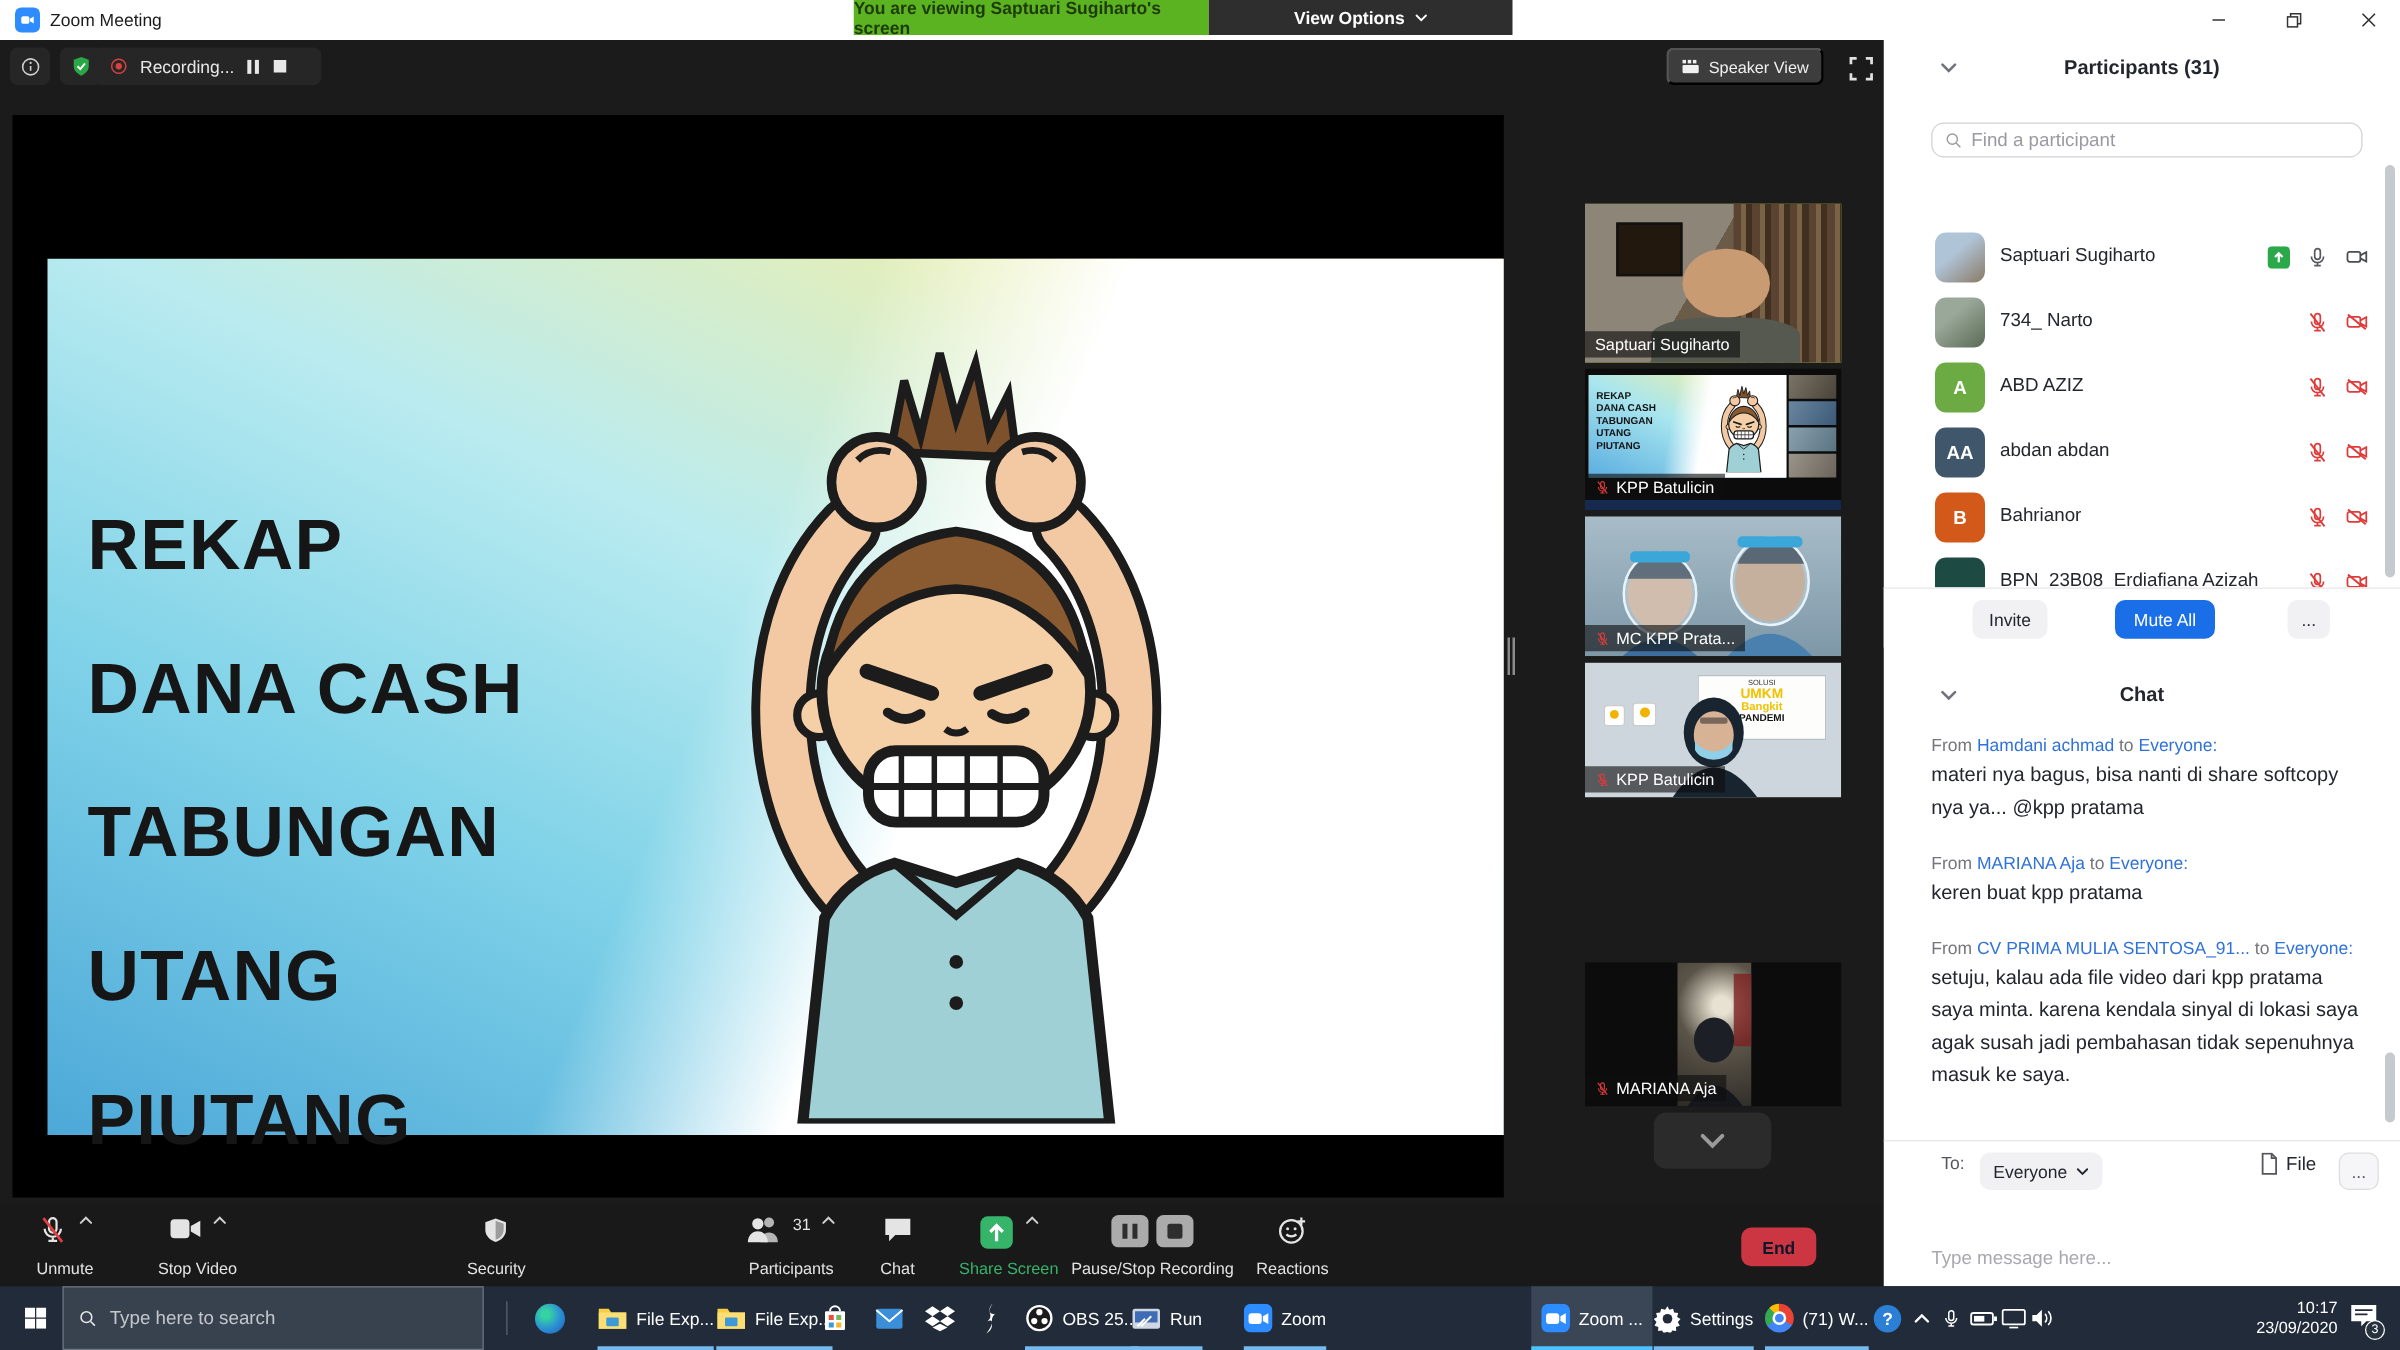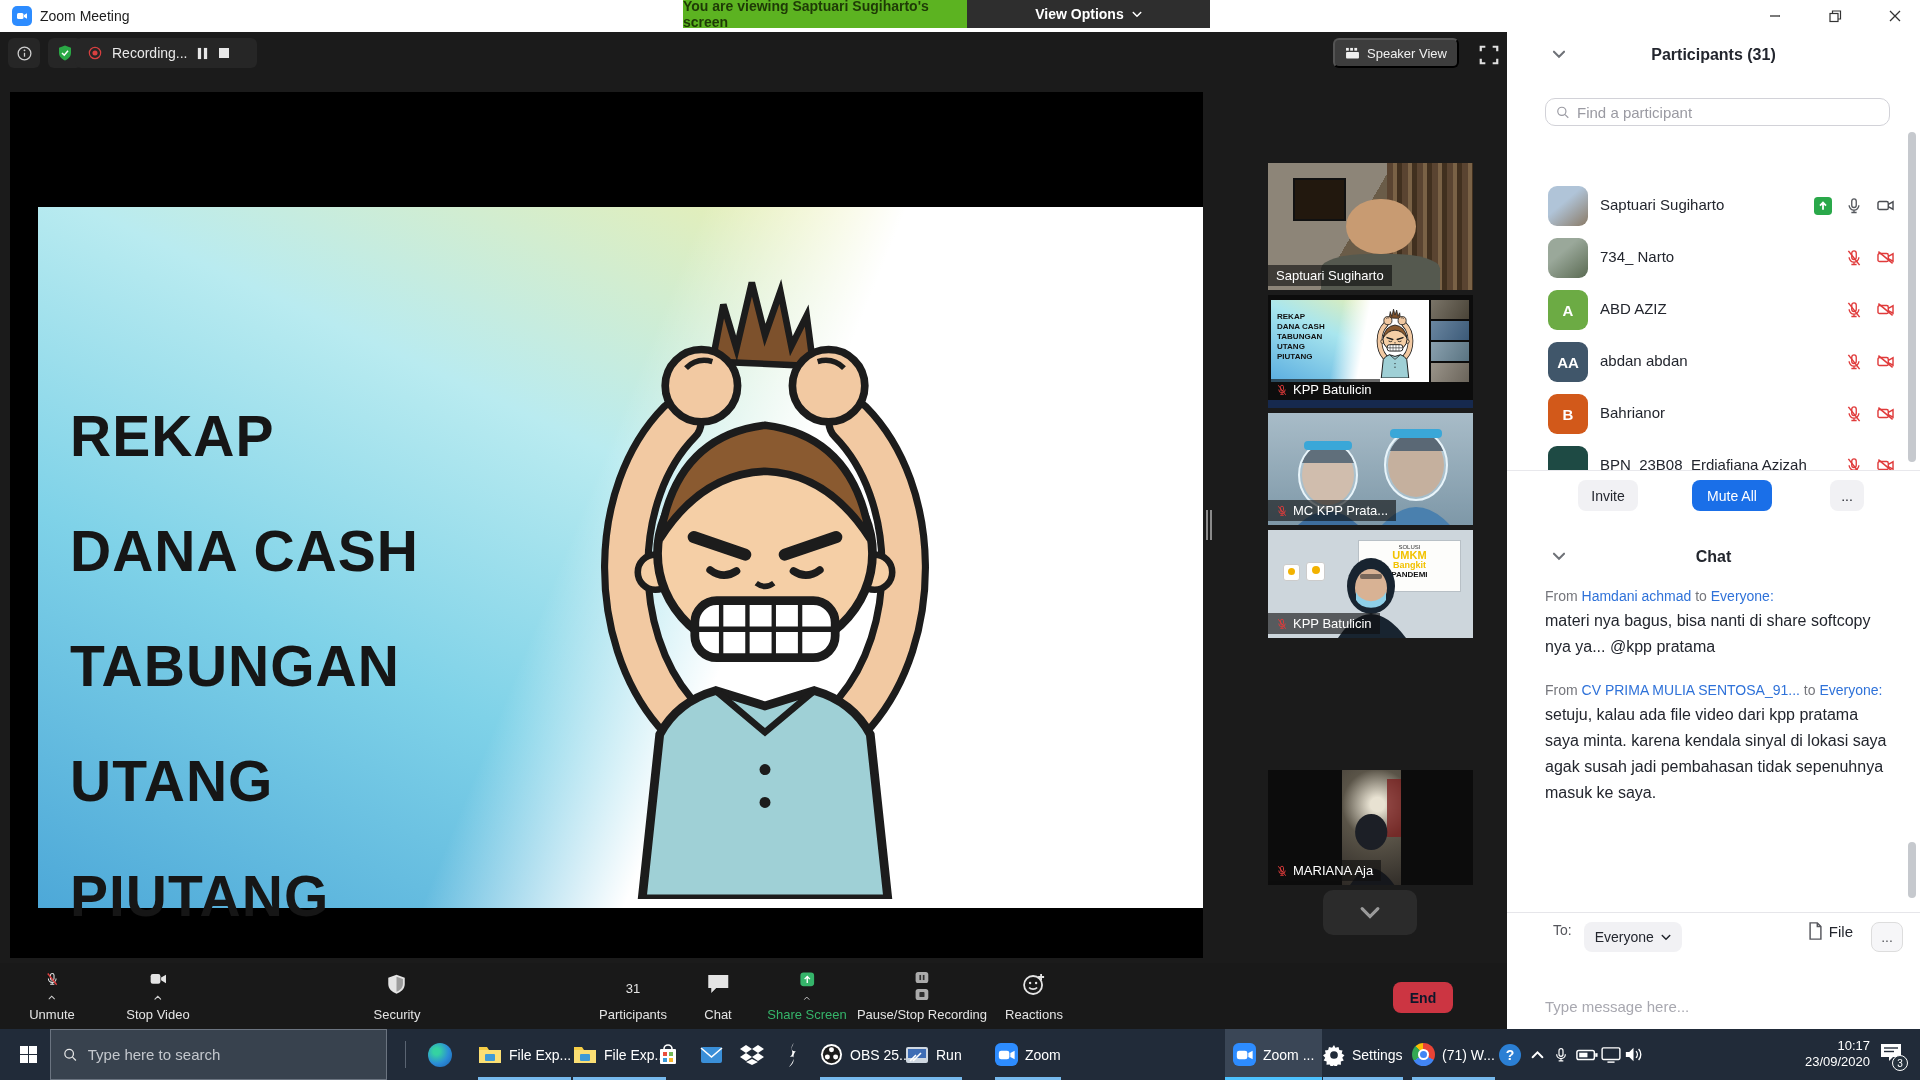--- a/index.html
+++ b/index.html
@@ -34,21 +34,21 @@
   .thumb { position:absolute; left:1268px; width:205px; background:#0c0c0c; overflow:hidden; }
   .thumb.active { outline:3px solid #bdd454; outline-offset:-3px; }
   .tlabel { position:absolute; left:0; bottom:4px; max-width:100%; background:rgba(15,15,15,.62); color:#fff; font-size:13px; padding:3px 8px; display:flex; align-items:center; gap:5px; white-space:nowrap; }
   .collapse-btn { position:absolute; left:1323px; top:858px; width:94px; height:45px; background:#2b2b2b; border-radius:10px; display:flex; align-items:center; justify-content:center; }
 
   
   .ztoolbar { position:absolute; left:0; top:931px; width:1507px; height:66px; background:#191919; }
   .zitem { position:absolute; top:0; height:66px; transform:translateX(-50%); display:flex; flex-direction:column; align-items:center; justify-content:space-between; padding:9px 0 7px; color:#e4e4e4; }
   .zitem .lbl { font-size:13px; color:#e4e4e4; white-space:nowrap; }
   .zitem.green .lbl { color:#35b46a; }
-  .iconrow { display:flex; align-items:center; gap:9px; height:28px;flex-direction:column; }
+  .iconrow { display:flex; gap:9px; height:28px; }
   .endbtn { position:absolute; left:1393px; top:19px; width:60px; height:31px; background:#cc3542; border:none; border-radius:8px; color:#0f172a; font-weight:bold; font-size:14px; font-family:"Liberation Sans",sans-serif; }
 
   
   .panel { position:absolute; left:1507px; top:32px; width:413px; height:997px; background:#fff; color:#23262e; }
   .sec-head { position:absolute; width:100%; text-align:center; font-size:16px; font-weight:bold; color:#23262e; }
   .sec-chev { position:absolute; left:45px; color:#6f7278; }
   .searchbox { position:absolute; left:38px; top:52px; width:345px; height:28px; border:1px solid #d2d2d8; border-radius:10px; display:flex; align-items:center; padding:0 10px; gap:7px;margin-top:14px; }
   .searchbox input { border:none; outline:none; font-size:15px; width:100%; color:#23262e; font-family:"Liberation Sans",sans-serif; }
   .searchbox input::placeholder { color:#9a9aa2; }
   .plist { position:absolute; left:0; top:96px; width:413px; height:342px; overflow:hidden; }
@@ -575,20 +575,26 @@
 
     <div class="chatlog">
       <div>
         <div class="cmeta" style="margin-top:0">
           <span>From</span> <span class="who">Hamdani achmad</span> <span>to</span> <span class="who">Everyone:</span>
         </div>
         <div class="cbody">materi nya bagus, bisa nanti di share softcopy nya ya... @kpp pratama</div>
       </div>
       <div>
         <div class="cmeta">
+          <span>From</span> <span class="who">MARIANA Aja</span> <span>to</span> <span class="who">Everyone:</span>
+        </div>
+        <div class="cbody">keren buat kpp pratama</div>
+      </div>
+      <div>
+        <div class="cmeta">
           <span>From</span> <span class="who">CV PRIMA MULIA SENTOSA_91...</span> <span>to</span> <span class="who">Everyone:</span>
         </div>
         <div class="cbody">setuju, kalau ada file video dari kpp pratama saya minta. karena kendala sinyal di lokasi saya agak susah jadi pembahasan tidak sepenuhnya masuk ke saya.</div>
       </div>
     </div>
     <div class="vscroll" style="right:4px;top:560px;height:56px;top:810px"></div>
 
     <div class="chat-div"></div>
     <div class="torow">
       <span style="font-size:14px;color:#55565c">To:</span>

